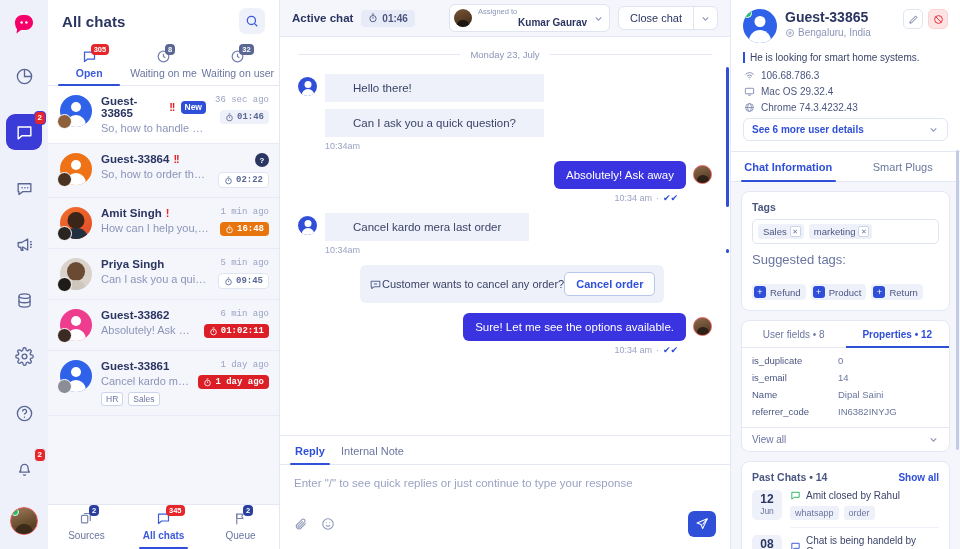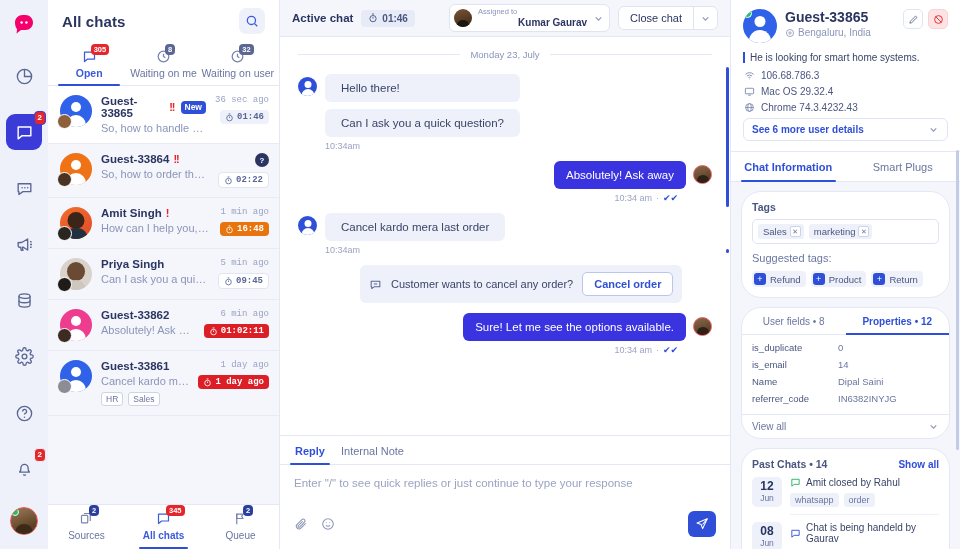--- a/index.html
+++ b/index.html
@@ -268,21 +268,21 @@
   .bot-av::before {
     content:''; position:absolute; left:50%; transform:translateX(-50%);
     top:4px; width:7px; height:7px; border-radius:50%; background:#fff;
   }
   .bot-av::after {
     content:''; position:absolute; left:50%; transform:translateX(-50%);
     bottom:0; width:13px; height:7px; border-radius:7px 7px 0 0; background:#fff;
   }
   .bub-in {
     background: #eef1fa; color: #3a4467; font-size: 11.5px;
-    padding: 8px 16px; border-radius: 6px; max-width: 300px;
+    padding: 8px 28px; border-radius: 0; max-width: 300px;
   }
   .bub-out {
     background: #3a33e0; color: #fff; font-size: 11.5px;
     padding: 8px 12px; border-radius: 6px; max-width: 300px;
   }
   .msg-in-stack { display: flex; flex-direction: column; gap: 7px; }
   .time-in { font-size: 9px; color: #9aa3c2; margin: 4px 0 10px 27px; }
   .row-out { display: flex; justify-content: flex-end; align-items: flex-start; gap: 7px; }
   .out-av {
     width: 19px; height: 19px; border-radius: 50%; flex: 0 0 19px;
@@ -294,21 +294,21 @@
     bottom:-3px; width:12px; height:11px; border-radius:50% 50% 0 0; background:#2d2016;
   }
   .time-out {
     font-size: 9px; color: #9aa3c2; text-align: right;
     margin: 4px 34px 10px 0; display: flex; justify-content: flex-end;
     align-items: center; gap: 4px;
   }
   .tick { color: #2f4fd8; font-size: 9px; }
   .action-card {
     background: #eef1fa; border-radius: 6px; padding: 7px 9px;
-    display: flex; align-items: center; gap: 9px;
+    display: flex; align-items: center; 
     margin: 0 0 10px 62px; width: fit-content;
   }
   .ac-ico { color: #5a6795; display: flex; align-items: center; }
   .ac-text { font-size: 11px; color: #3a4467; }
   .ac-btn {
     background: #fff; border: 1px solid #b9c6ee; color: #2f4fd8;
     font-size: 11px; font-weight: 600; border-radius: 5px;
     padding: 5px 11px; cursor: pointer;
   }
 
@@ -393,39 +393,39 @@
     flex: 1; text-align: center; font-size: 11px; color: #6a769f;
     padding: 9px 0 8px; cursor: pointer; position: relative;
   }
   .rtab.active { color: #2f4fd8; font-weight: 700; }
   .rtab.active::after {
     content:''; position:absolute; bottom:-1px; left:10px; right:10px;
     height:2.5px; background:#2f4fd8; border-radius:2px;
   }
   .rbody { flex: 1; overflow: hidden; padding: 9px 10px 0; }
   .card {
-    background: #fff; border: 1px solid #e4e8f4; border-radius: 20px;
+    background: #fff; border: 1px solid #e4e8f4; border-radius: 8px;
     margin-bottom: 9px;
   }
   .card-pad { padding: 9px 10px 10px; }
   .card-h { font-size: 10.5px; color: #4b5680; font-weight: 600; margin-bottom: 6px; }
   .tag-box {
     border: 1px solid #dfe4f2; border-radius: 5px; padding: 4px 5px;
     display: flex; gap: 5px; align-items: center; min-height: 24px;
   }
   .tag-chip {
     background: #eef1fa; border-radius: 3px; padding: 2px 3px 2px 5px;
     font-size: 9.5px; color: #4b5680; display: flex; align-items: center; gap: 3px;
   }
   .tag-x {
     width: 11px; height: 11px; border: 1px solid #ccd4e8; border-radius: 2px;
     background: #fff; display: flex; align-items: center; justify-content: center;
     font-size: 7px; color: #6a769f; cursor: pointer;
   }
-  .sugg-l { font-size: 11px; color: #6a769f; margin: 8px 0 7px; }
+  .sugg-l { font-size: 13px; color: #6a769f; margin: 8px 0 17px; }
   .sugg-row { display: flex; gap: 5px; }
   .sugg {
     background: #eef1fa; border-radius: 4px; padding: 2px 5px 2px 2px;
     font-size: 9.5px; color: #4b5680; display: flex; align-items: center; gap: 4px;
     cursor: pointer;
   }
   .sugg .plus {
     width: 12px; height: 12px; border-radius: 3px; background: #2f4fd8;
     color: #fff; font-size: 9px; display: flex; align-items: center;
     justify-content: center; line-height: 1;

